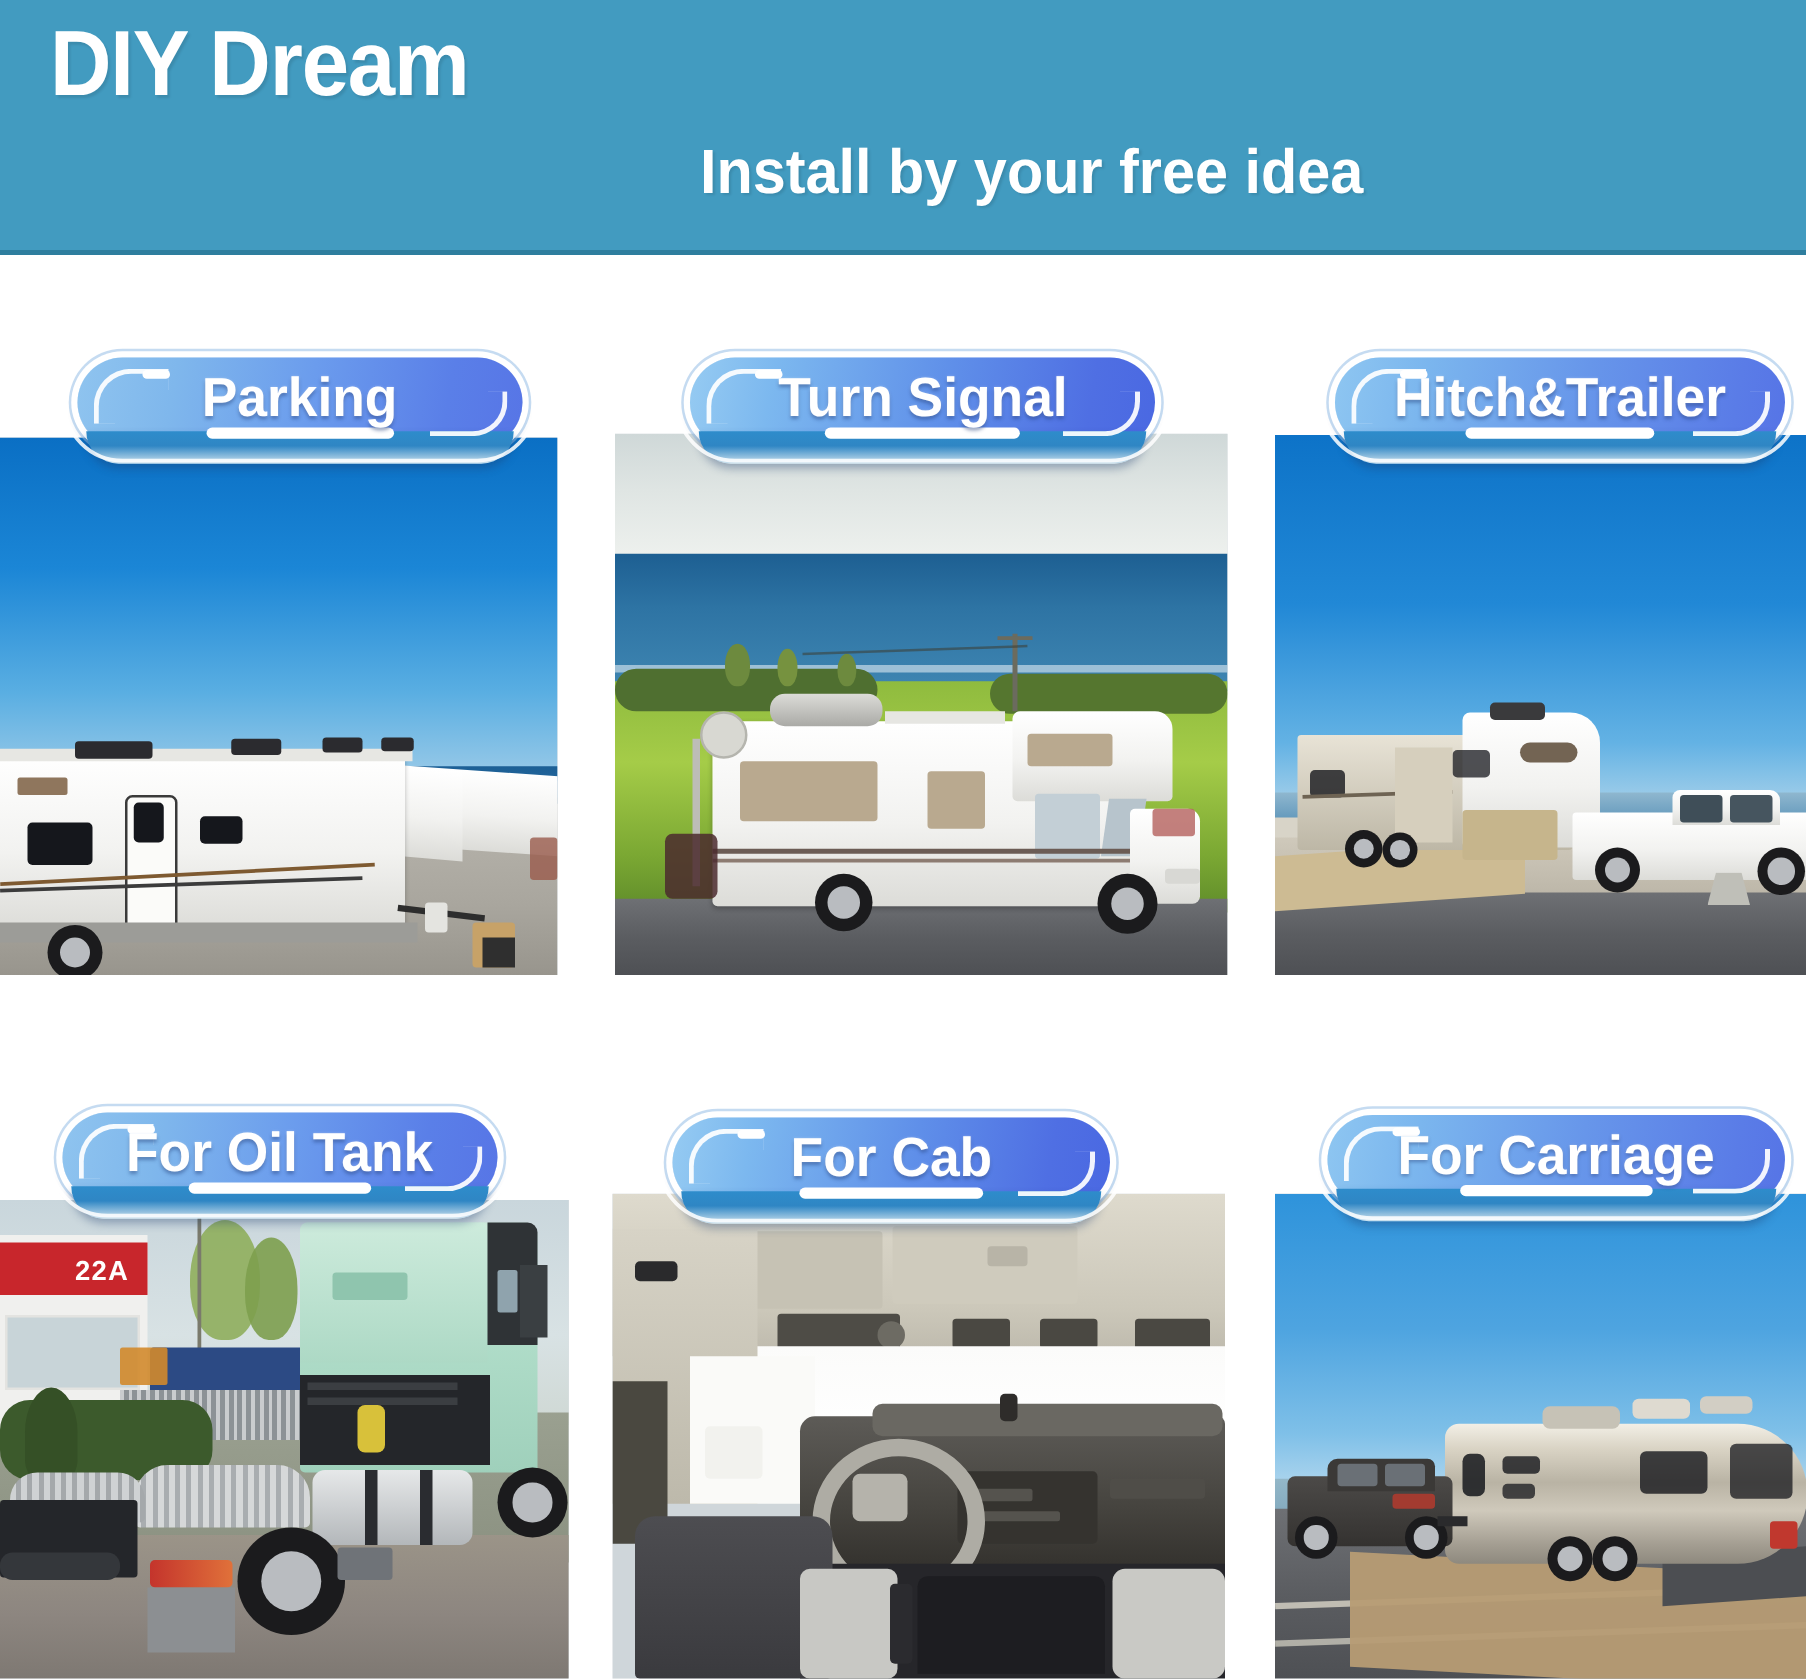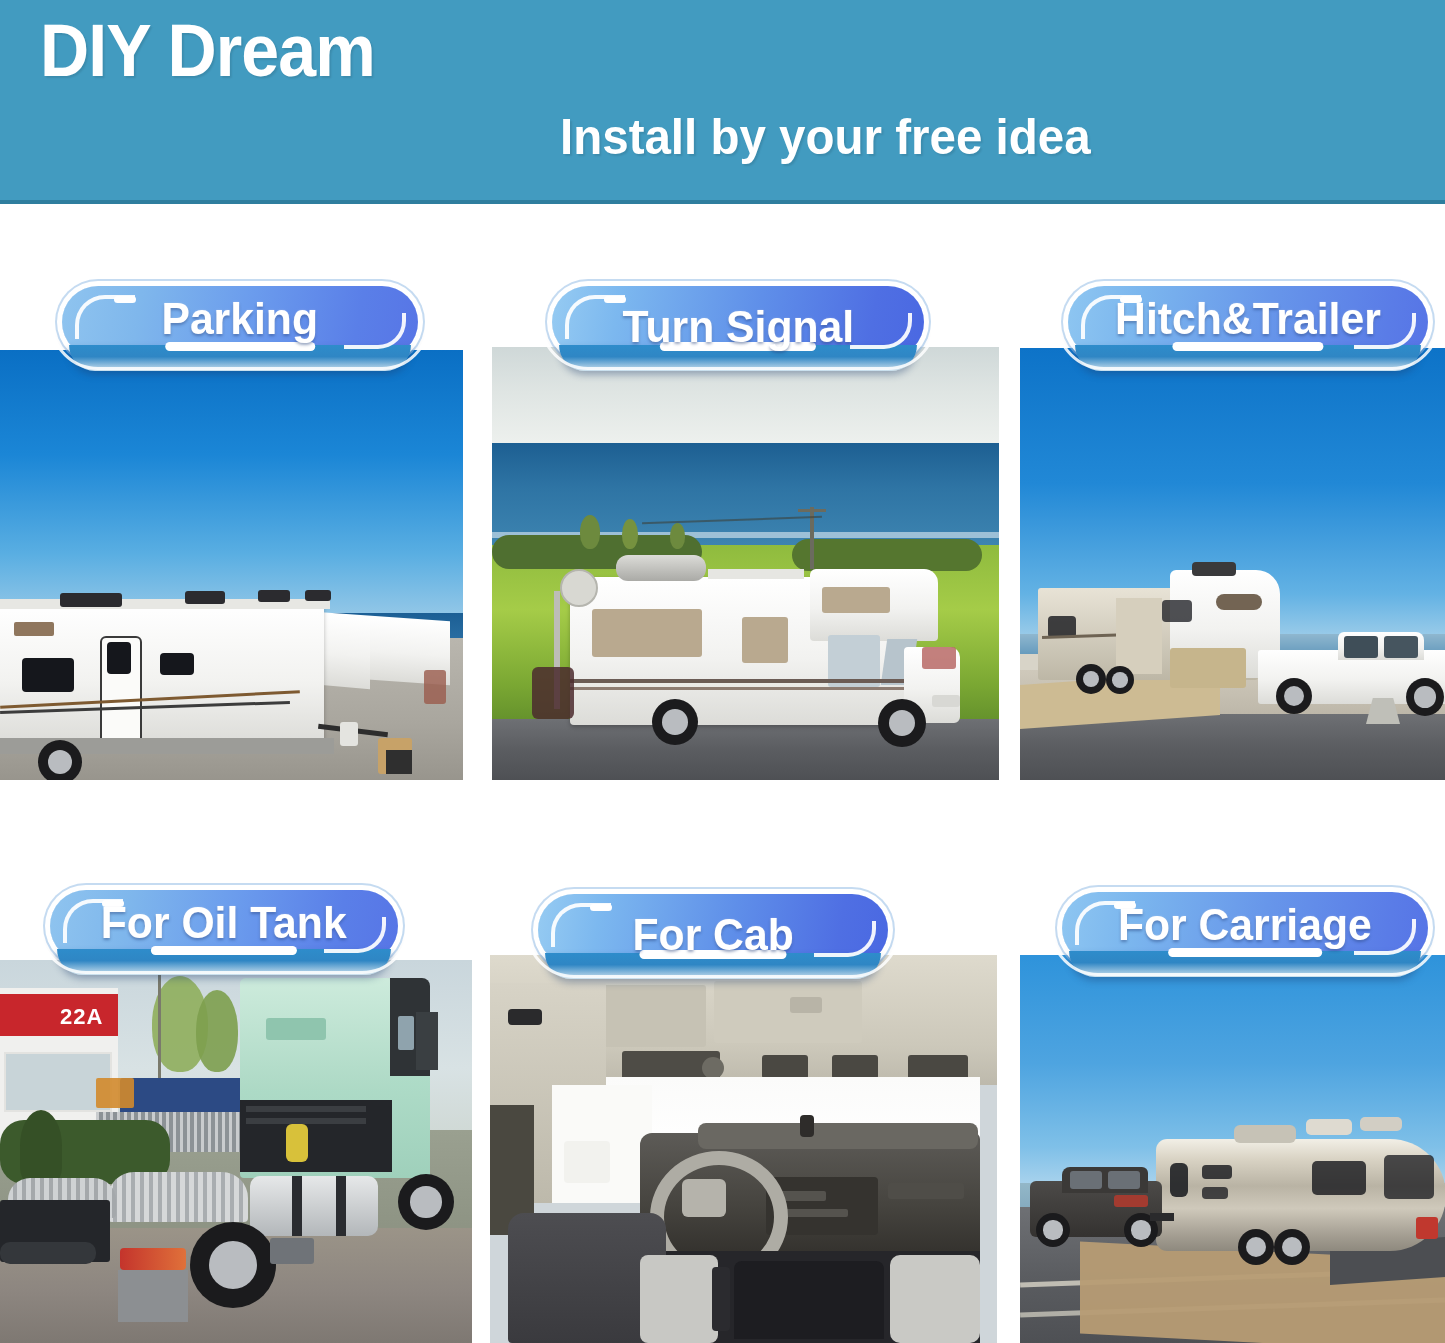--- a/index.html
+++ b/index.html
@@ -32,38 +32,36 @@
     transform:scaleX(.95);transform-origin:left center;
     text-shadow:2px 2px 2px rgba(0,0,0,.10);
     white-space:nowrap;
   }
 
   
   .cell{position:absolute;}
   .photo{
     position:absolute;overflow:hidden;
     background:#cfd6da;
-    padding-left:17px;
   }
 
   
   .pill{
     position:absolute;z-index:30;
     height:72px;
     border-radius:40px;
     background:linear-gradient(100deg,#8fc4ef 0%,#7fb7ec 22%,#6b9ced 52%,#5a7fe8 82%,#5775e6 100%);
     box-shadow:
       0 0 0 5px #ffffff,
       0 0 0 7px rgba(150,190,230,.55),
       0 7px 9px -2px rgba(40,70,120,.35);
     display:flex;align-items:center;justify-content:center;
   }
   .pill.variant2{
     background:linear-gradient(100deg,#96cbf2 0%,#7cb8ef 18%,#5f8fe9 55%,#4f6fe3 85%,#4a68e2 100%);
-    align-items:flex-end;
   }
   .pill.variant3{
     background:linear-gradient(100deg,#8ec6f1 0%,#7bb6ee 20%,#6796ea 55%,#5a7ce7 88%,#5674e6 100%);
   }
   
   .pill .base{
     position:absolute;left:7px;right:7px;bottom:-13px;height:26px;
     border-radius:0 0 40px 40px;
     background:linear-gradient(180deg,#2e8ccb 0%,#2f86c4 45%,#cfe3ef 100%);
     z-index:-1;

